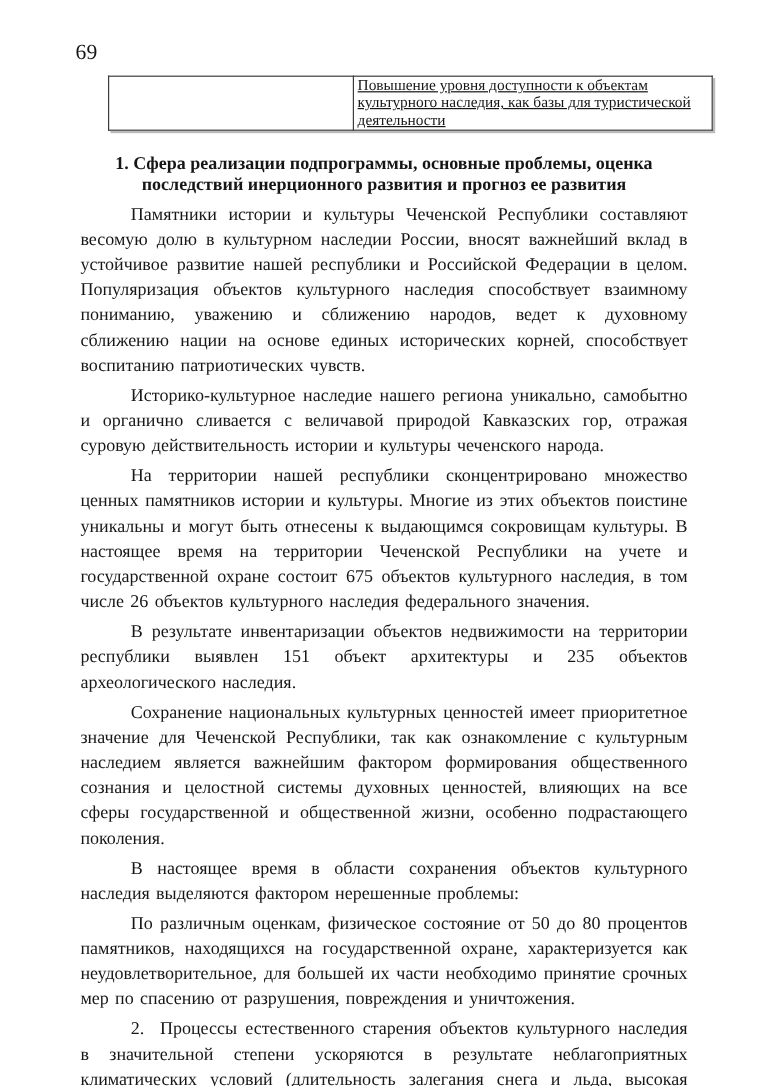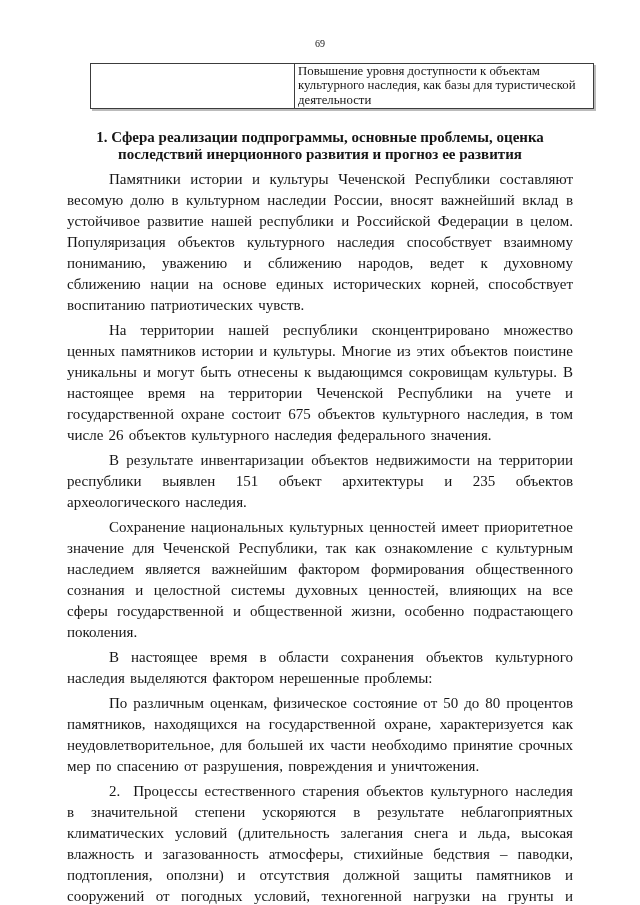--- a/index.html
+++ b/index.html
@@ -8,39 +8,40 @@
     width: 640px;
     height: 905px;
     background: #ffffff;
     box-sizing: border-box;
     padding: 36px 63px 0 63px;
     font-family: "Liberation Serif", "DejaVu Serif", serif;
     color: #161616;
     overflow: hidden;
   }
   .page-number {
-    text-align: center;
-    font-size: 10px;
+    text-align: left;
+    font-size: 18px;
     line-height: 15px;
     margin-bottom: 12px;
   }
   .header-table {
     border-collapse: collapse;
     table-layout: fixed;
     width: 504px;
     margin-left: 27px;
     box-shadow: 2px 2px 0 rgba(150,150,150,0.65);
   }
   .header-table td {
     border: 1px solid #3c3c3c;
     font-size: 12.8px;
     line-height: 14.4px;
     padding: 0 4px 1px 3px;
     vertical-align: top;
     text-align: left;
+    text-decoration: underline;
   }
   .header-table td.c1 { width: 196px; }
   .section-heading {
     font-size: 15px;
     font-weight: bold;
     line-height: 17px;
     text-align: center;
     max-width: 486px;
     margin: 20px auto 6px auto;
   }
@@ -66,20 +67,21 @@
       <tr>
         <td class="c1"></td>
         <td class="c2">Повышение уровня доступности к объектам культурного наследия, как базы для туристической деятельности</td>
       </tr>
     </tbody>
   </table>
 
   <h1 class="section-heading">1. Сфера реализации подпрограммы, основные проблемы, оценка последствий инерционного развития и прогноз ее развития</h1>
 
   <p class="body">Памятники истории и культуры Чеченской Республики составляют весомую долю в культурном наследии России, вносят важнейший вклад в устойчивое развитие нашей республики и Российской Федерации в целом. Популяризация объектов культурного наследия способствует взаимному пониманию, уважению и сближению народов, ведет к духовному сближению нации на основе единых исторических корней, способствует воспитанию патриотических чувств.</p>
+  <p class="body">Историко-культурное наследие нашего региона уникально, самобытно и органично сливается с величавой природой Кавказских гор, отражая суровую действительность истории и культуры чеченского народа.</p>
   <p class="body">На территории нашей республики сконцентрировано множество ценных памятников истории и культуры. Многие из этих объектов поистине уникальны и могут быть отнесены к выдающимся сокровищам культуры. В настоящее время на территории Чеченской Республики на учете и государственной охране состоит 675 объектов культурного наследия, в том числе 26 объектов культурного наследия федерального значения.</p>
   <p class="body">В результате инвентаризации объектов недвижимости на территории республики выявлен 151 объект архитектуры и 235 объектов археологического наследия.</p>
   <p class="body">Сохранение национальных культурных ценностей имеет приоритетное значение для Чеченской Республики, так как ознакомление с культурным наследием является важнейшим фактором формирования общественного сознания и целостной системы духовных ценностей, влияющих на все сферы государственной и общественной жизни, особенно подрастающего поколения.</p>
   <p class="body">В настоящее время в области сохранения объектов культурного наследия выделяются фактором нерешенные проблемы:</p>
 
 
   <p class="body">По различным оценкам, физическое состояние от 50 до 80 процентов памятников, находящихся на государственной охране, характеризуется как неудовлетворительное, для большей их части необходимо принятие срочных мер по спасению от разрушения, повреждения и уничтожения.</p>
 
   <p class="body"><span>2.</span><span class="num-gap"></span><span>Процессы естественного старения объектов культурного наследия в значительной степени ускоряются в результате неблагоприятных климатических условий (длительность залегания снега и льда, высокая влажность и загазованность атмосферы, стихийные бедствия – паводки, подтопления, оползни) и отсутствия должной защиты памятников и сооружений от погодных условий, техногенной нагрузки на грунты и конструкции и др.</span></p>
 

